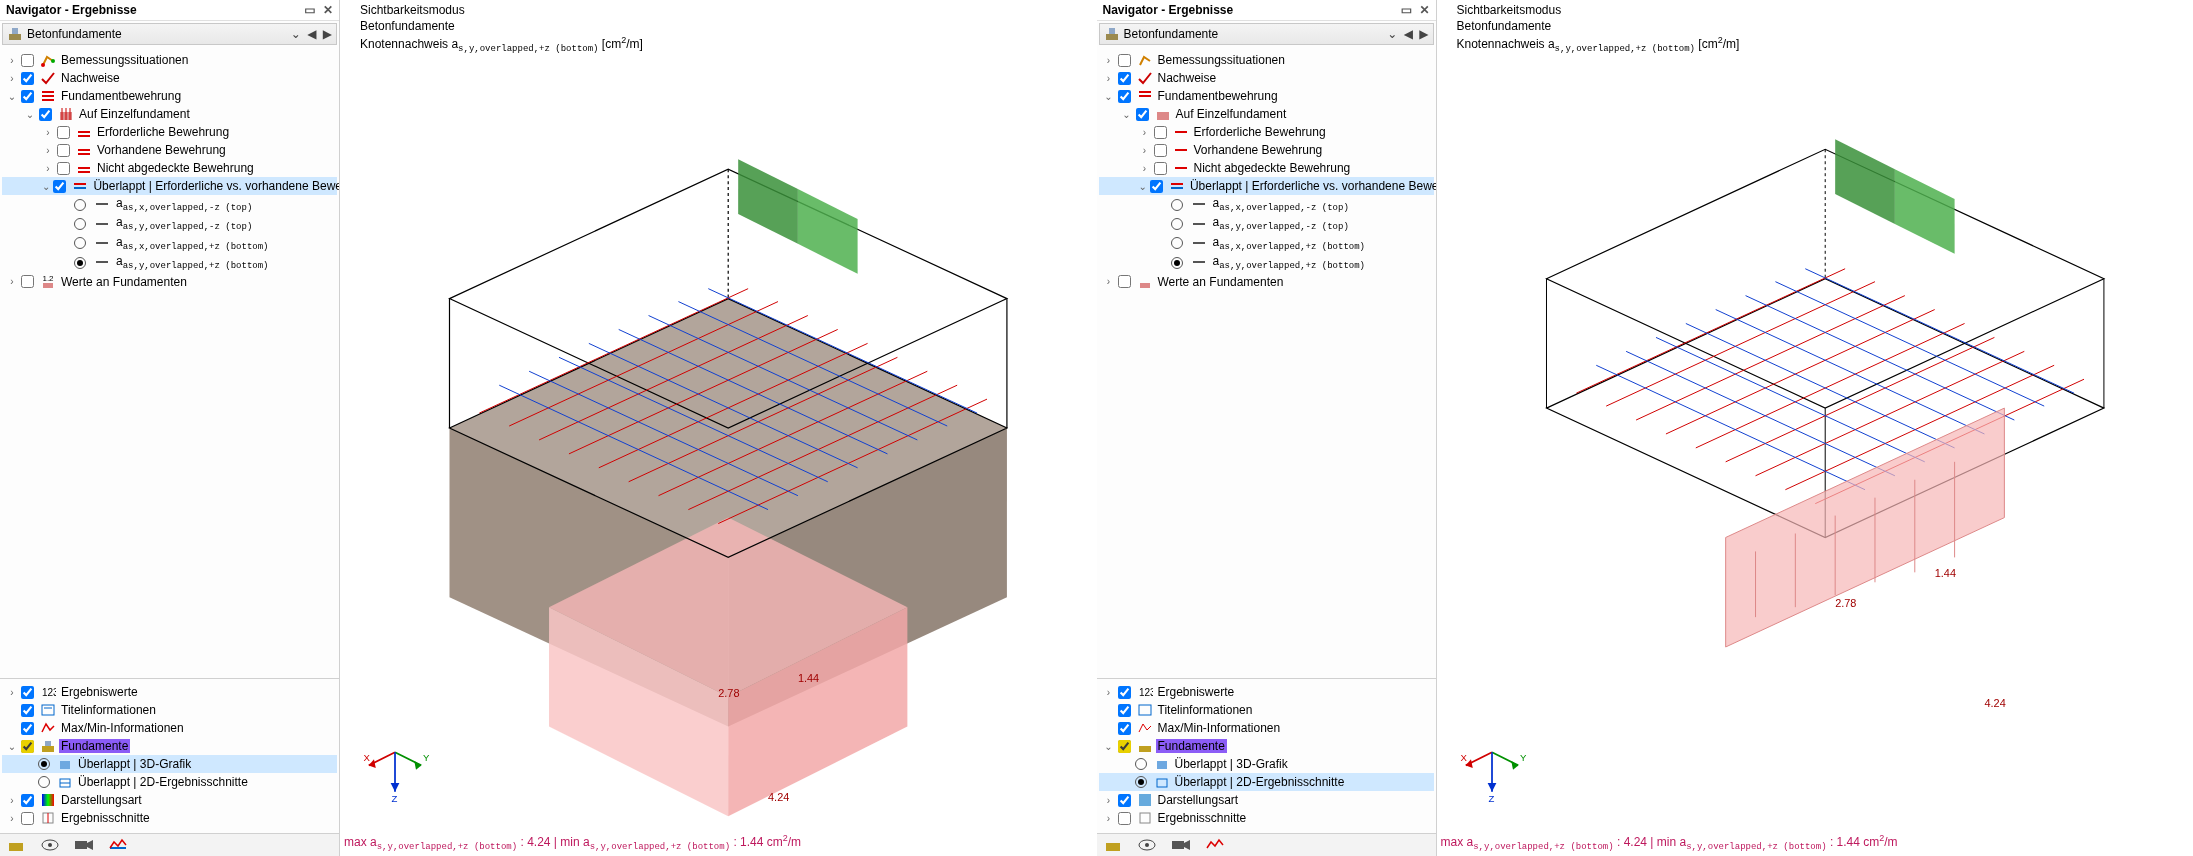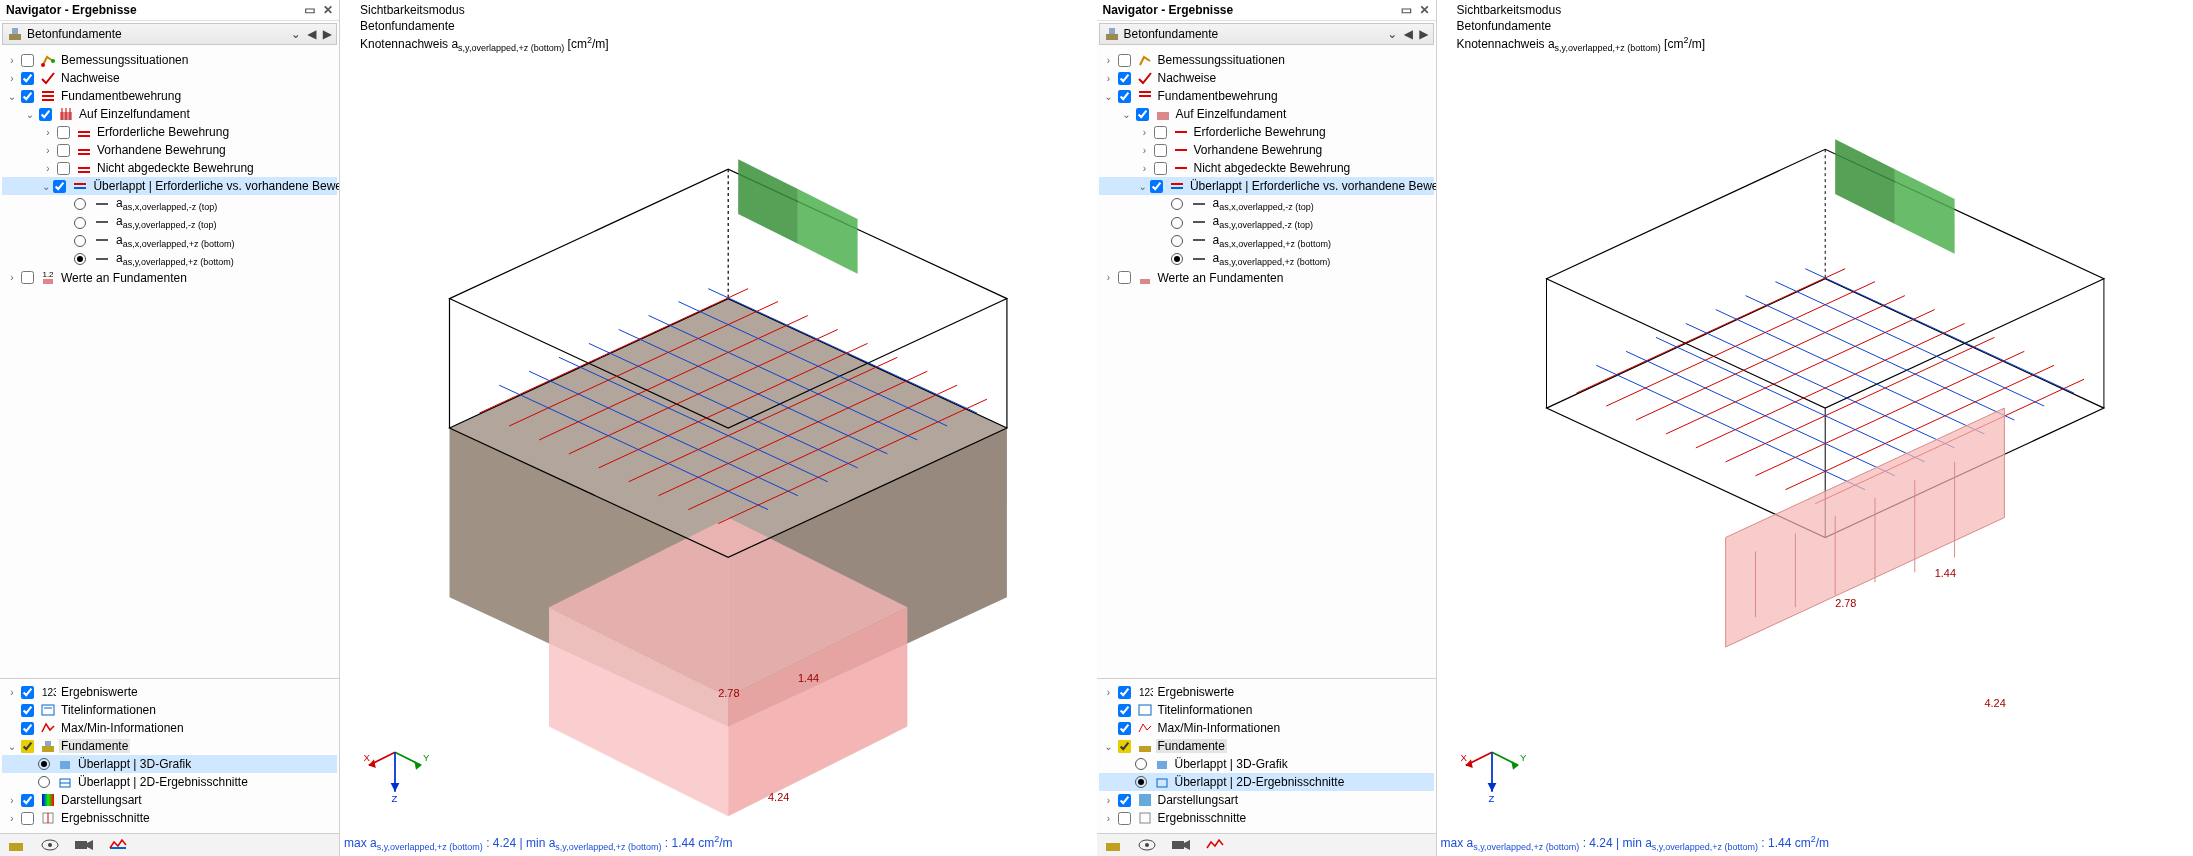--- a/index.html
+++ b/index.html
@@ -56,30 +56,30 @@
   .tree { flex: 1; overflow:auto; padding:4px 2px; }
   .tree-node { display:flex; align-items:center; padding:1px 0; white-space:nowrap; }
   .tree-node.sel { background:#cfe8ff; }
   .arr { width:12px; text-align:center; color:#666; cursor:pointer; user-select:none; font-size:10px;}
   .chk { width:13px; height:13px; margin:0 3px; }
   .radio { width:12px;height:12px;border:1px solid #555;border-radius:50%;display:inline-flex;align-items:center;justify-content:center;margin:0 4px;}
   .radio .dot{width:6px;height:6px;border-radius:50%;background:#000;}
   .dash { width:12px;height:3px;border-top:2px solid #555;margin:0 6px;}
   .ico { width:16px;height:16px;margin:0 3px;display:inline-flex;justify-content:center;}
   .t-label { padding:0 2px; }
-  .t-label.hl { background:#e5e5e5; }
+  .t-label.hl { background:#8b5cf6; }
   .lower-tree { border-top:1px solid #d0d0d0; padding:4px 2px 6px 2px;}
   .tab-bar { display:flex; align-items:center; border-top:1px solid #d0d0d0; background:#f3f3f3; padding:2px 4px; gap:10px;}
   .tab-bar .tab-ico { width:24px;height:18px;display:inline-flex;align-items:center;justify-content:center;cursor:pointer;}
   .viewport { flex:1; position:relative; background:#fff; display:flex; flex-direction:column;}
   .vp-header { position:absolute; top:2px; left:20px; line-height:1.35; }
   .vp-header .line3 { white-space:nowrap; }
-  sub { font-size:0.75em; vertical-align:sub; }
+  sub { font-size:0.75em; vertical-align:sub;font-family:Liberation Mono, monospace; }
   sup { font-size:0.75em; vertical-align:super; }
-  .statusbar { position:absolute; bottom:4px; left:4px; font-size:12px; color:#1d4ed8; white-space:nowrap;}
+  .statusbar { position:absolute; bottom:4px; left:4px; font-size:12px; color:#be185d; white-space:nowrap;}
   .axis-triad { position:absolute; left:20px; bottom:50px; width:70px; height:90px;}
   .val-label { font-size:11px; fill:#a00000; }
 </style>
 </head>
 <body>
 
 <div class="half">
 
   <div class="nav-panel">
     <div class="nav-header">

